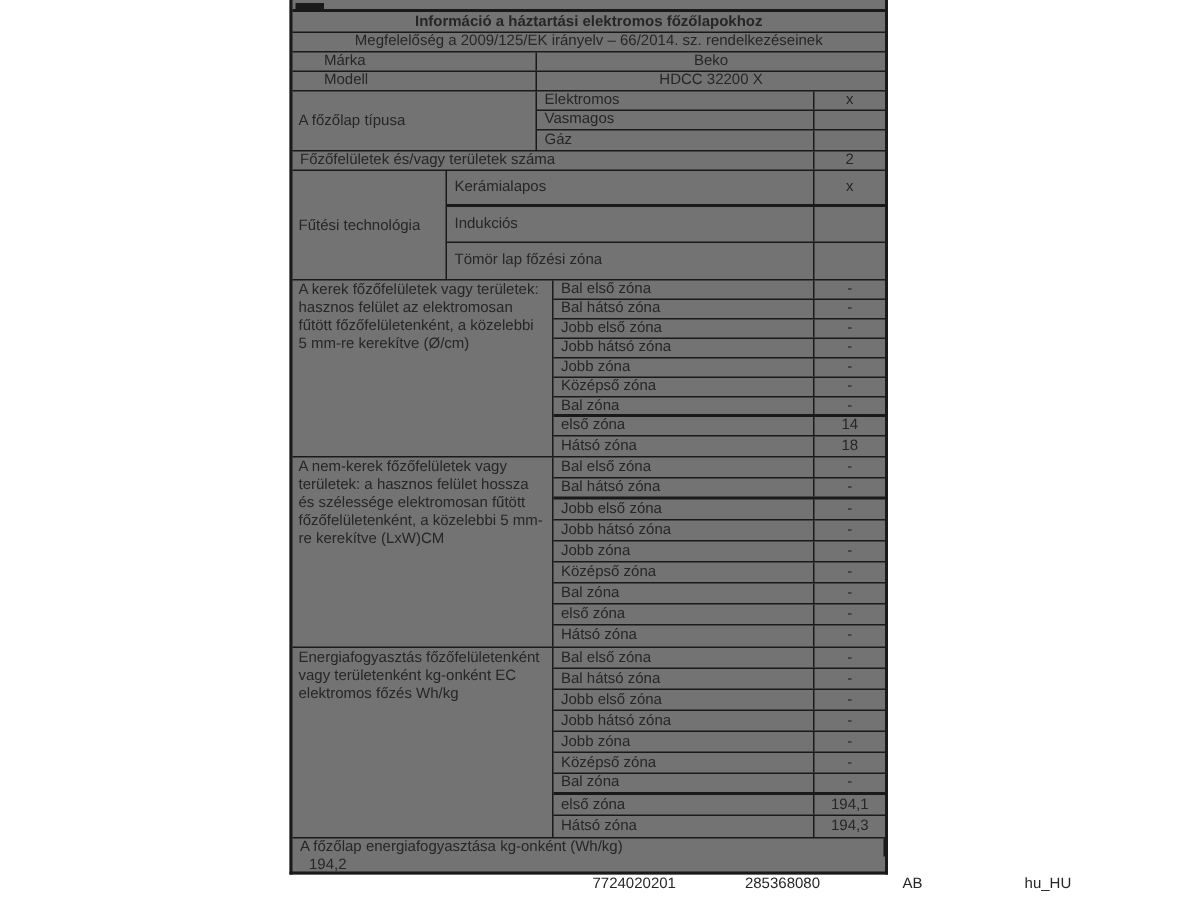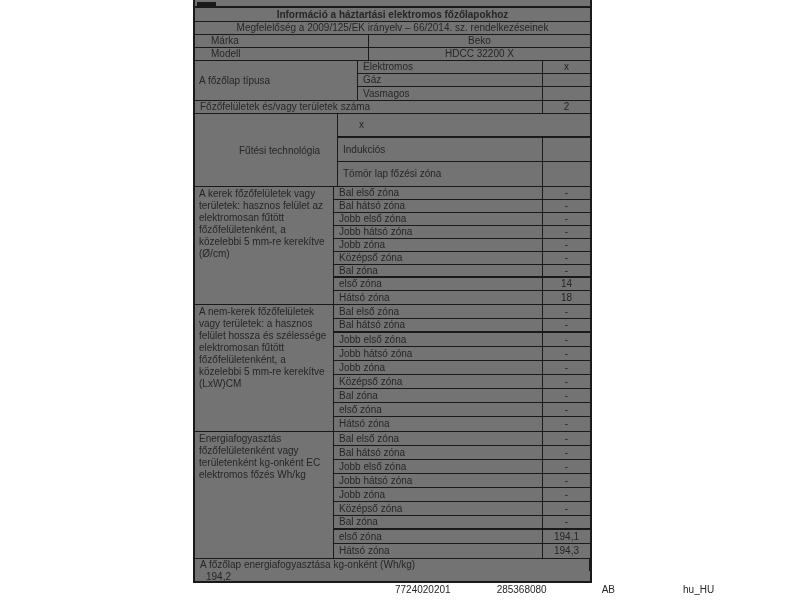--- a/index.html
+++ b/index.html
@@ -19,22 +19,22 @@
     border-right: 2px solid #1a1a1a;
     border-bottom: 2px solid #1a1a1a;
     background: #737373;
   }
   .row { display: flex; align-items: stretch; border-bottom: 1px solid #1a1a1a; }
   .sliver { height: 8px; border-bottom: 2px solid #1a1a1a; position: relative; }
   .sliver-mark { position: absolute; left: 2px; top: 2px; width: 19px; height: 4px; background: #1a1a1a; }
   .title-row { height: 14px; font-weight: bold; align-items: center; justify-content: center; text-align: center; }
   .center-row { height: 13px; align-items: center; justify-content: center; text-align: center; }
   .h13 { height: 13px; } .h14 { height: 14px; } .h24 { height: 24px; } .h22 { height: 22px; flex-direction: column; }
-  .lab { display: flex; align-items: center; padding-left: 5px; border-right: 1px solid #1a1a1a; margin-left: 11px; }
-  .wA { width: 163px; } .wB { width: 103px; margin-left: 40px; } .wC { width: 139px; }
+  .lab { display: flex; align-items: center; padding-left: 21px; border-right: 1px solid #1a1a1a; }
+  .wA { width: 163px; } .wB { width: 103px; } .wC { width: 174px; }
   .valwide { flex: 1; display: flex; align-items: center; justify-content: center; }
   .mid { flex: 1; display: flex; align-items: center; padding-left: 5px; border-right: 1px solid #1a1a1a; }
   .val { width: 47px; display: flex; align-items: center; justify-content: center; }
   .sec { display: flex; align-items: stretch; border-bottom: 1px solid #1a1a1a; }
   .seclab { border-right: 1px solid #1a1a1a; padding: 1px 4px 0 4px; }
   .seclab.vcenter { display: flex; align-items: center; }
   .secrows { flex: 1; display: flex; flex-direction: column; }
   .srow { display: flex; align-items: stretch; border-bottom: 1px solid #1a1a1a; flex: 0 0 auto; }
   .srow:last-child { border-bottom: none; }
   .srow .mid { border-right: 1px solid #1a1a1a; }
@@ -67,39 +67,40 @@
   </div>
 
   <div class="sec">
     <div class="seclab wA vcenter">A főzőlap típusa</div>
     <div class="secrows">
       <div class="srow h13">
         <div class="mid">Elektromos</div>
         <div class="val">x</div>
       </div>
       <div class="srow h13">
+        <div class="mid">Vasmagos</div>
+        <div class="val"></div>
+      </div>
+      <div class="srow h13">
         <div class="mid">Gáz</div>
-        <div class="val"></div>
-      </div>
-      <div class="srow h13">
-        <div class="mid">Vasmagos</div>
         <div class="val"></div>
       </div>
     </div>
   </div>
 
   <div class="row h13">
     <div class="mid">Főzőfelületek és/vagy területek száma</div>
     <div class="val">2</div>
   </div>
 
   <div class="sec">
     <div class="seclab wB vcenter">Fűtési technológia</div>
     <div class="secrows">
       <div class="srow h24 bt2">
+        <div class="mid">Kerámialapos</div>
         <div class="val">x</div>
       </div>
       <div class="srow h24">
         <div class="mid">Indukciós</div>
         <div class="val"></div>
       </div>
       <div class="srow h24">
         <div class="mid">Tömör lap főzési zóna</div>
         <div class="val"></div>
       </div>

